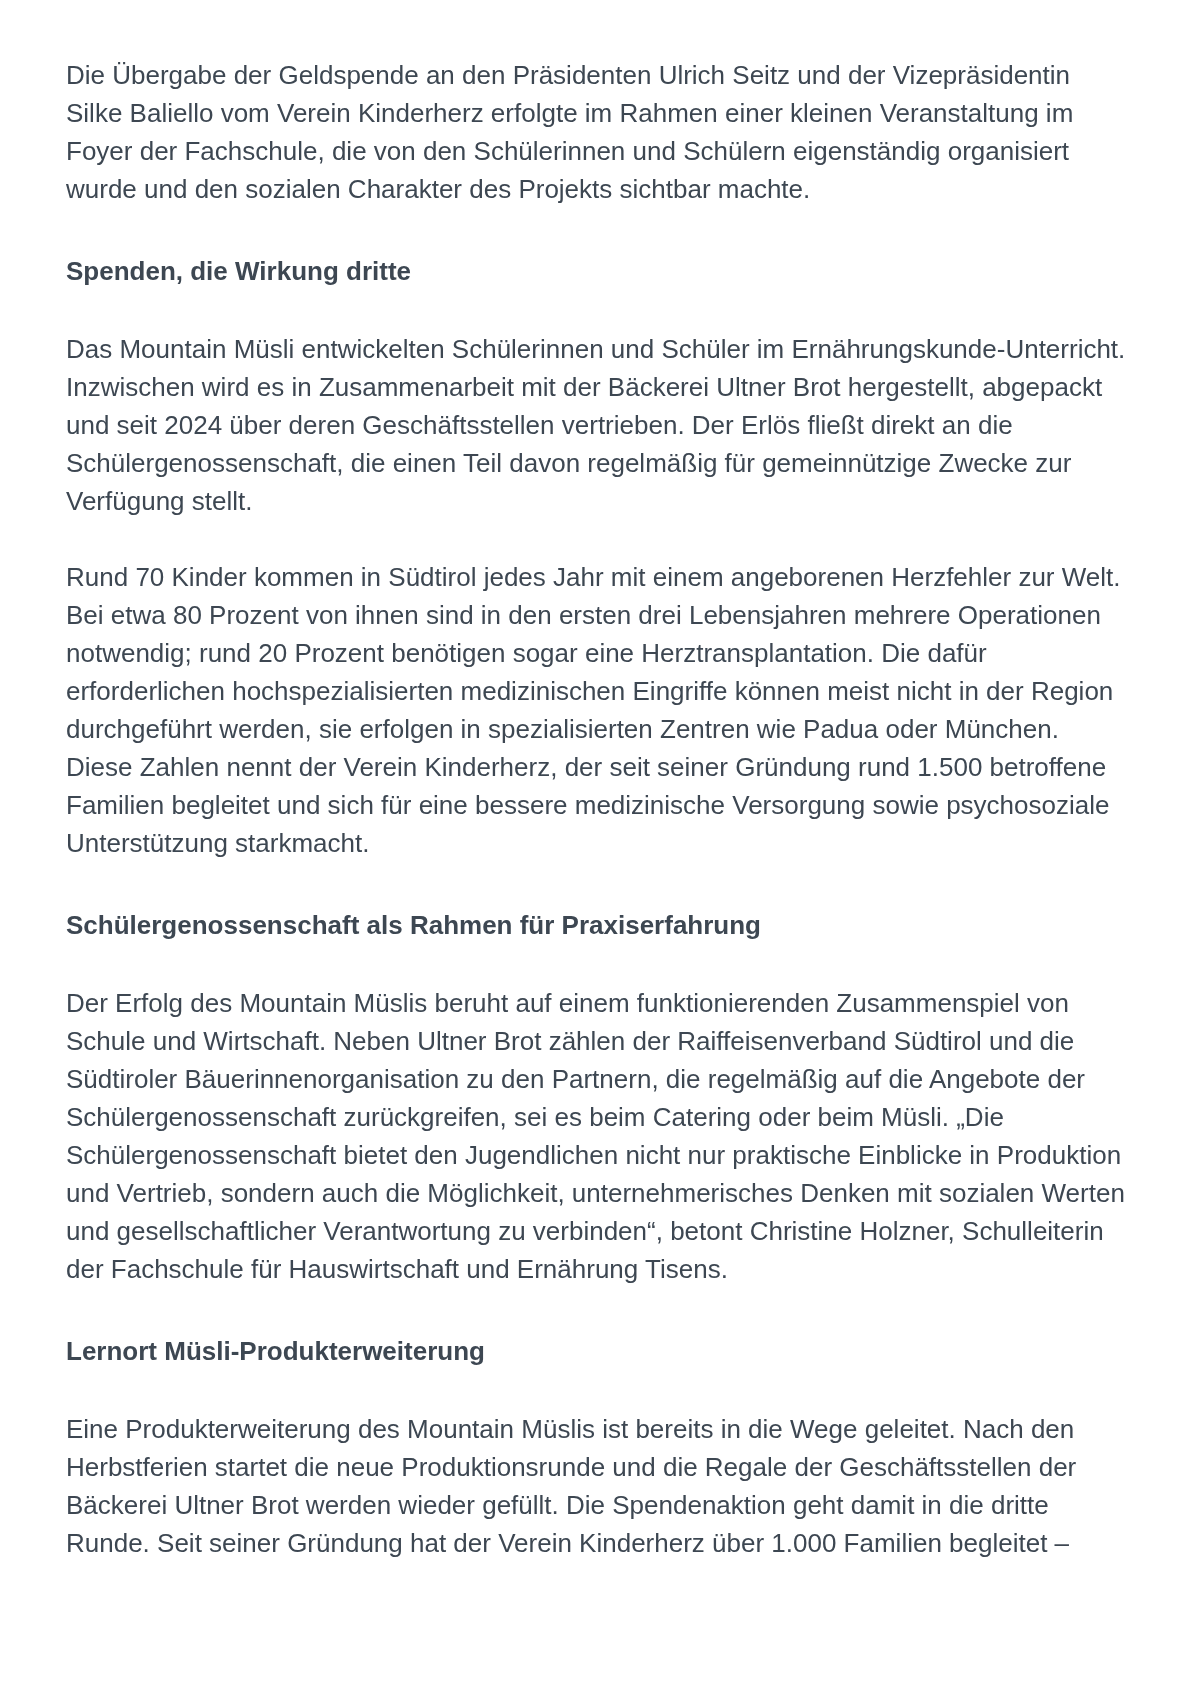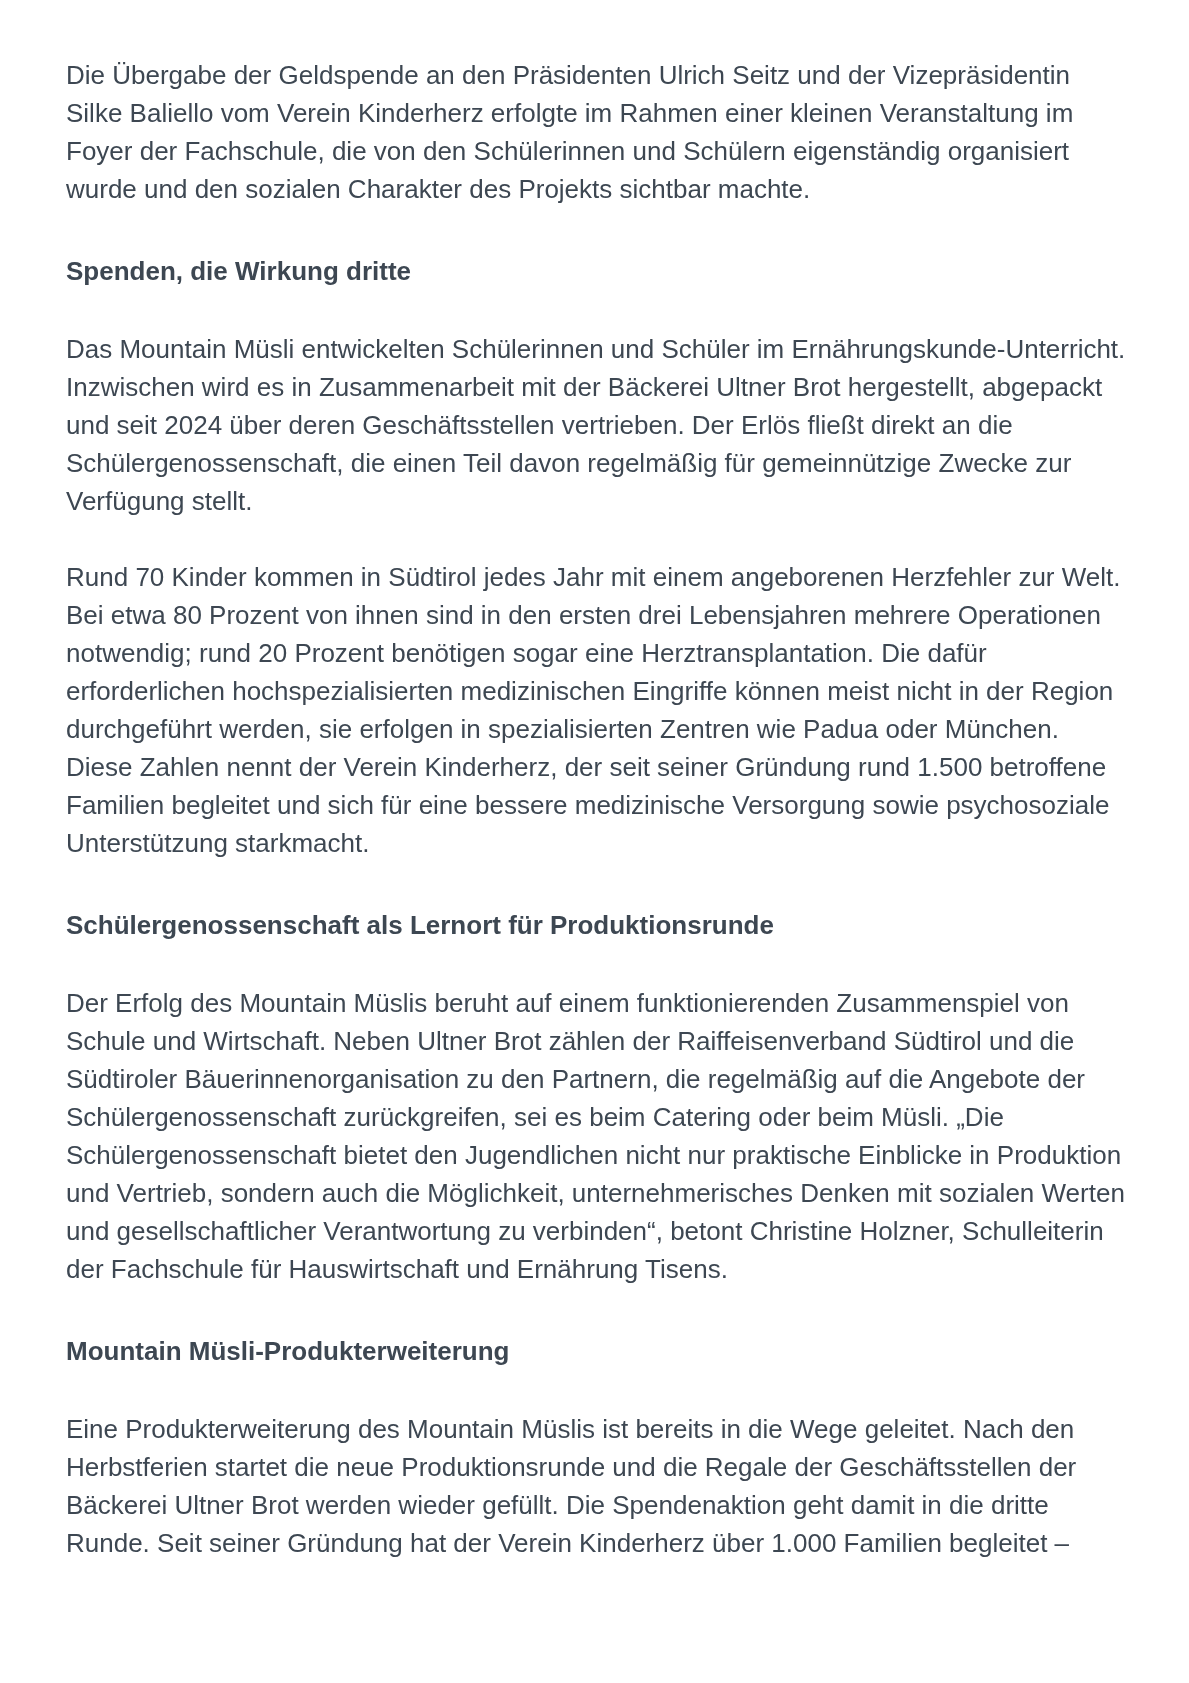--- a/index.html
+++ b/index.html
@@ -44,22 +44,22 @@
   <div class="article">
 
     <p>Die Übergabe der Geldspende an den Präsidenten Ulrich Seitz und der Vizepräsidentin Silke Baliello vom Verein Kinderherz erfolgte im Rahmen einer kleinen Veranstaltung im Foyer der Fachschule, die von den Schülerinnen und Schülern eigenständig organisiert wurde und den sozialen Charakter des Projekts sichtbar machte.</p>
 
     <h2>Spenden, die Wirkung dritte</h2>
 
     <p>Das Mountain Müsli entwickelten Schülerinnen und Schüler im Ernährungskunde-Unterricht. Inzwischen wird es in Zusammenarbeit mit der Bäckerei Ultner Brot hergestellt, abgepackt und seit 2024 über deren Geschäftsstellen vertrieben. Der Erlös fließt direkt an die Schülergenossenschaft, die einen Teil davon regelmäßig für gemeinnützige Zwecke zur Verfügung stellt.</p>
 
     <p>Rund 70 Kinder kommen in Südtirol jedes Jahr mit einem angeborenen Herzfehler zur Welt. Bei etwa 80 Prozent von ihnen sind in den ersten drei Lebensjahren mehrere Operationen notwendig; rund 20 Prozent benötigen sogar eine Herztransplantation. Die dafür erforderlichen hochspezialisierten medizinischen Eingriffe können meist nicht in der Region durchgeführt werden, sie erfolgen in spezialisierten Zentren wie Padua oder München. Diese Zahlen nennt der Verein Kinderherz, der seit seiner Gründung rund 1.500 betroffene Familien begleitet und sich für eine bessere medizinische Versorgung sowie psychosoziale Unterstützung starkmacht.</p>
 
-    <h2>Schülergenossenschaft als Lernort für Produktionsrunde</h2>
+    <h2>Schülergenossenschaft als Rahmen für Praxiserfahrung</h2>
 
     <p>Der Erfolg des Mountain Müslis beruht auf einem funktionierenden Zusammenspiel von Schule und Wirtschaft. Neben Ultner Brot zählen der Raiffeisenverband Südtirol und die Südtiroler Bäuerinnenorganisation zu den Partnern, die regelmäßig auf die Angebote der Schülergenossenschaft zurückgreifen, sei es beim Catering oder beim Müsli. „Die Schülergenossenschaft bietet den Jugendlichen nicht nur praktische Einblicke in Produktion und Vertrieb, sondern auch die Möglichkeit, unternehmerisches Denken mit sozialen Werten und gesellschaftlicher Verantwortung zu verbinden“, betont Christine Holzner, Schulleiterin der Fachschule für Hauswirtschaft und Ernährung Tisens.</p>
 
-    <h2>Mountain Müsli-Produkterweiterung</h2>
+    <h2>Lernort Müsli-Produkterweiterung</h2>
 
     <p>Eine Produkterweiterung des Mountain Müslis ist bereits in die Wege geleitet. Nach den Herbstferien startet die neue Produktionsrunde und die Regale der Geschäftsstellen der Bäckerei Ultner Brot werden wieder gefüllt. Die Spendenaktion geht damit in die dritte Runde. Seit seiner Gründung hat der Verein Kinderherz über 1.000 Familien begleitet –</p>
 
   </div>
 </div>
 
 </body></html>

